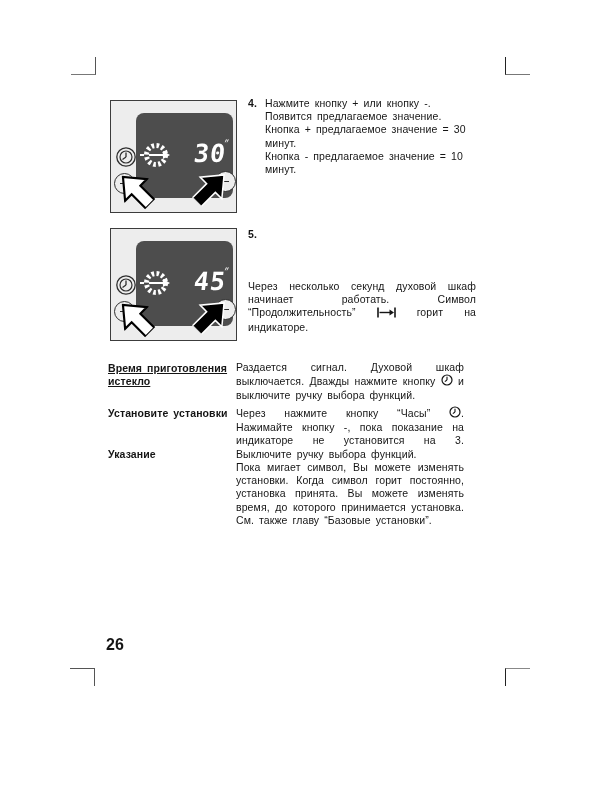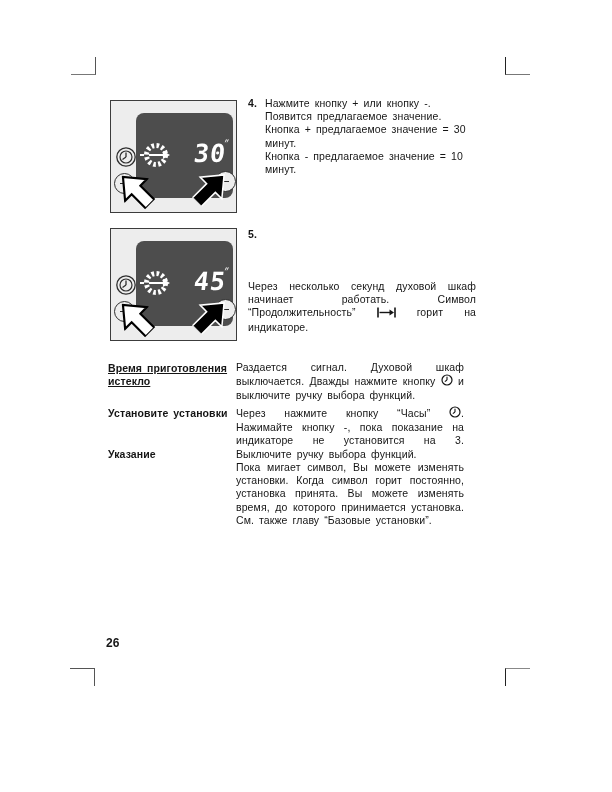--- a/index.html
+++ b/index.html
@@ -57,21 +57,21 @@
   .btn-left{left:3px;top:72px;}
   .btn-right{left:104px;top:70px;}
   .cursor{position:absolute;width:40px;height:34px;z-index:3;}
   .cursor svg{display:block;}
   .cursor-white{left:5px;top:72px;transform:rotate(-135deg);}
   .cursor-black{left:80px;top:70px;transform:rotate(-45deg);}
 
   
   .inline-icon{display:inline-block;vertical-align:-1.5px;}
 
-  .page-num{left:106px;top:636px;font-size:12px;font-weight:bold;}
+  .page-num{left:106px;top:636px;font-size:16px;font-weight:bold;}
 </style>
 </head>
 <body>
 
 <div class="crop crop-tl"></div>
 <div class="crop crop-tr"></div>
 <div class="crop crop-bl"></div>
 <div class="crop crop-br"></div>
 
 <div class="panel" style="top:100px;">

